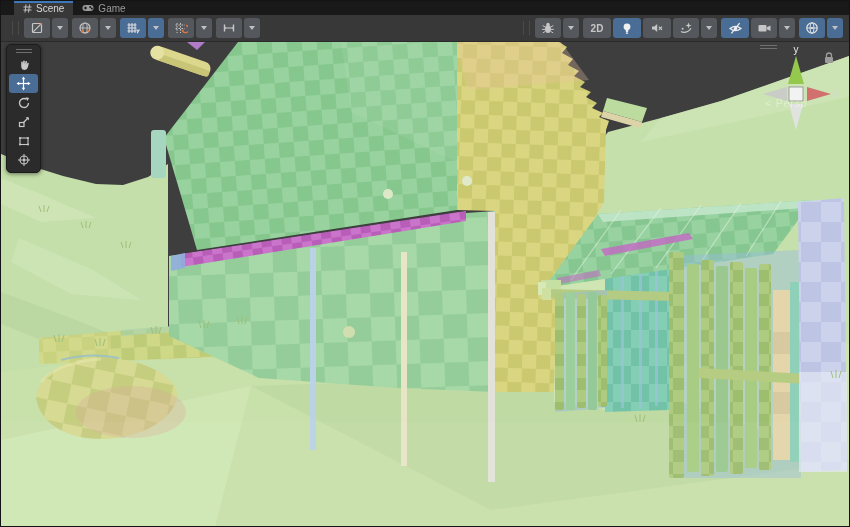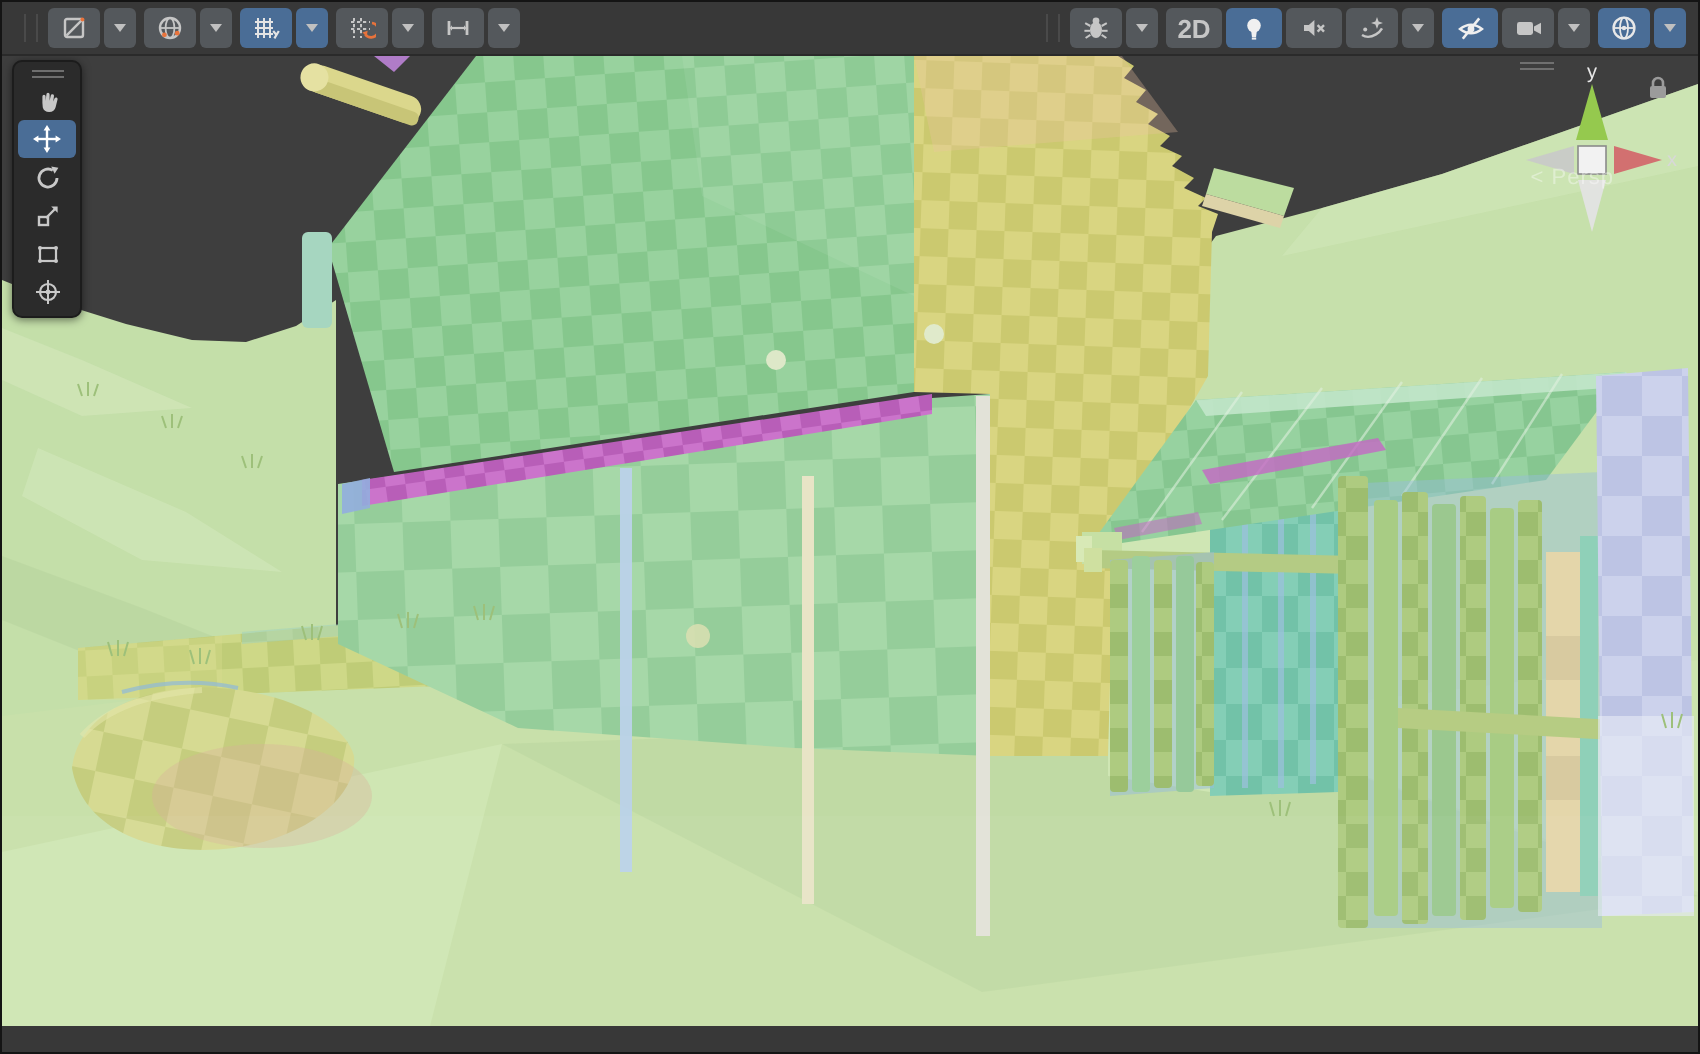--- a/index.html
+++ b/index.html
@@ -7,21 +7,21 @@
   
   .tabbar{height:14px;background:var(--tab_bar_bg,#191919);display:flex;align-items:stretch;padding-left:13px;}
   .tab{display:flex;align-items:center;gap:4px;padding:0 9px;font-size:10px;color:#9a9a9a;position:relative;cursor:default;}
   .tab.active{background:var(--chrome_bg,#383838);color:#d8d8d8;}
   .tab.active::before{content:"";position:absolute;left:0;top:0;right:0;height:2px;background:var(--tab_highlight,#3c79b8);}
   .tab svg{display:block;}
   
   .toolbar{height:26px;background:var(--chrome_bg,#383838);display:flex;align-items:center;padding:0 6px;border-bottom:1px solid #2a2a2a;}
   .tb-sep{width:5px;height:14px;margin:0 5px;border-left:1px solid #4a4a4a;border-right:1px solid #4a4a4a;}
   .tb-group{display:flex;align-items:center;gap:2px;}
-  .tb-btn{height:20px;min-width:22px;padding:0 2px;background:var(--button_bg,#54585c);border-radius:3px;display:flex;align-items:center;justify-content:center;color:var(--icon_color,#c6c6c6);font-size:13px;font-weight:bold;cursor:default;}
+  .tb-btn{height:20px;min-width:22px;padding:0 2px;background:var(--button_bg,#54585c);border-radius:3px;display:flex;align-items:center;justify-content:center;color:var(--icon_color,#c6c6c6);font-size:10px;font-weight:bold;cursor:default;}
   .tb-btn.caret{min-width:12px;width:12px;}
   .tb-btn.active{background:var(--accent,#4a6d96);color:#e8e8e8;}
   .tb-btn svg{display:block;}
   .tb-caret-glyph{width:0;height:0;border-left:3px solid transparent;border-right:3px solid transparent;border-top:4px solid #c0c0c0;}
   .mr-auto{margin-left:auto;}
   .pair{display:flex;gap:2px;margin-right:2px;}
   
   .viewport{position:relative;width:848px;height:485px;background:var(--sky,#3e3e3e);overflow:hidden;}
   .viewport > svg.scene{display:block;}
   
@@ -36,20 +36,43 @@
   .gizmo-handle i{display:block;width:17px;height:1px;background:#9a9a9a;}
   .gizmo{position:absolute;right:10px;top:4px;width:86px;height:86px;}
   .lock{position:absolute;right:15px;top:10px;}
   .persp-label{position:absolute;right:42px;top:55px;font-size:11px;color:rgba(255,255,255,.38);letter-spacing:.5px;}
 </style>
 </head>
 <body>
 
 <div class="window">
 
+  <div class="tabbar">
+    <div class="tab active">
+      <svg width="9" height="9" viewBox="0 0 9 9">
+        <g stroke="#c0c0c0" stroke-width="1" fill="none">
+          <line x1="3" y1="0.5" x2="2" y2="8.5"></line>
+            <line x1="6.5" y1="0.5" x2="5.5" y2="8.5"></line>
+          <line x1="0.5" y1="3" x2="8.5" y2="3"></line>
+            <line x1="0.5" y1="6" x2="8.5" y2="6"></line>
+        </g>
+      </svg>
+      <span>Scene</span>
+    </div>
+    <div class="tab">
+      <svg width="12" height="8" viewBox="0 0 12 8">
+        <rect x="0.5" y="1" width="11" height="6" rx="3" fill="#9a9a9a"></rect>
+        <circle cx="8.2" cy="3" r="1" fill="#191919"></circle>
+          <circle cx="9.8" cy="4.6" r="1" fill="#191919"></circle>
+        <rect x="2.2" y="3.4" width="2.6" height="1.2" fill="#191919"></rect>
+          <rect x="2.9" y="2.7" width="1.2" height="2.6" fill="#191919"></rect>
+      </svg>
+      <span>Game</span>
+    </div>
+  </div>
 
   <div class="toolbar">
     <div class="tb-sep"></div>
     <div class="tb-group">
       <div class="pair">
         <div class="tb-btn">
           <svg width="14" height="14" viewBox="0 0 14 14">
             <rect x="2.5" y="2.5" width="9" height="9" rx="1" fill="none" stroke="#c6c6c6" stroke-width="1.2"></rect>
             <line x1="3.2" y1="10.8" x2="10.8" y2="3.2" stroke="#c6c6c6" stroke-width="1.2"></line>
             <circle cx="11.2" cy="2.8" r="1" fill="#e8733c"></circle>

